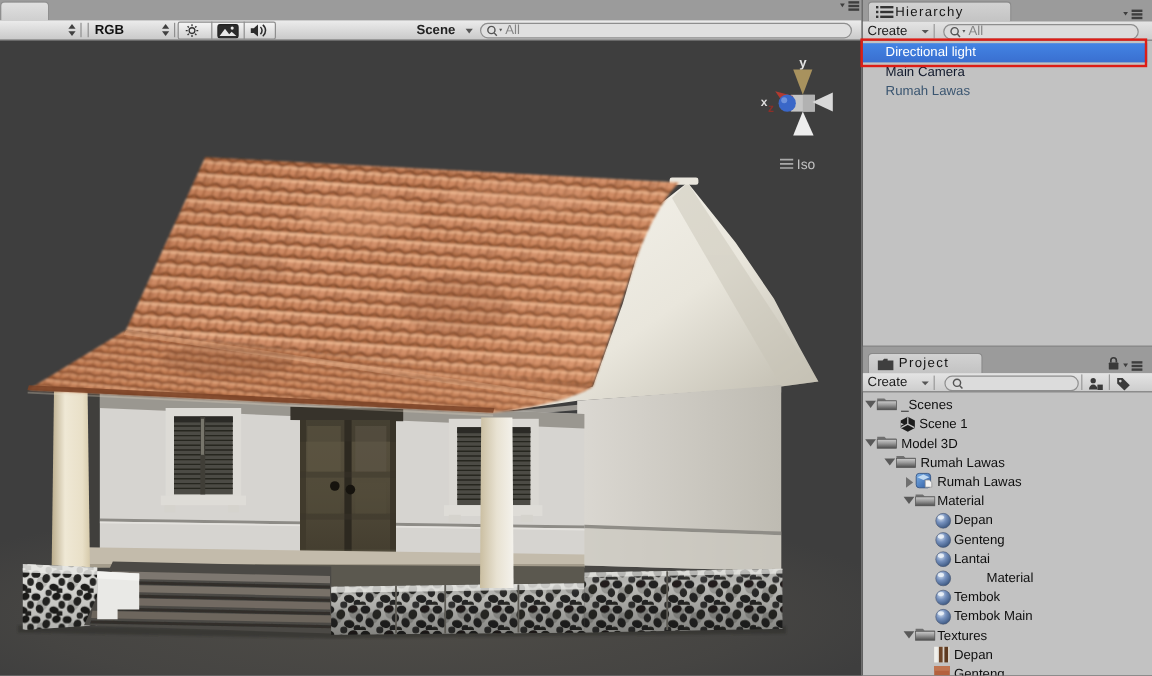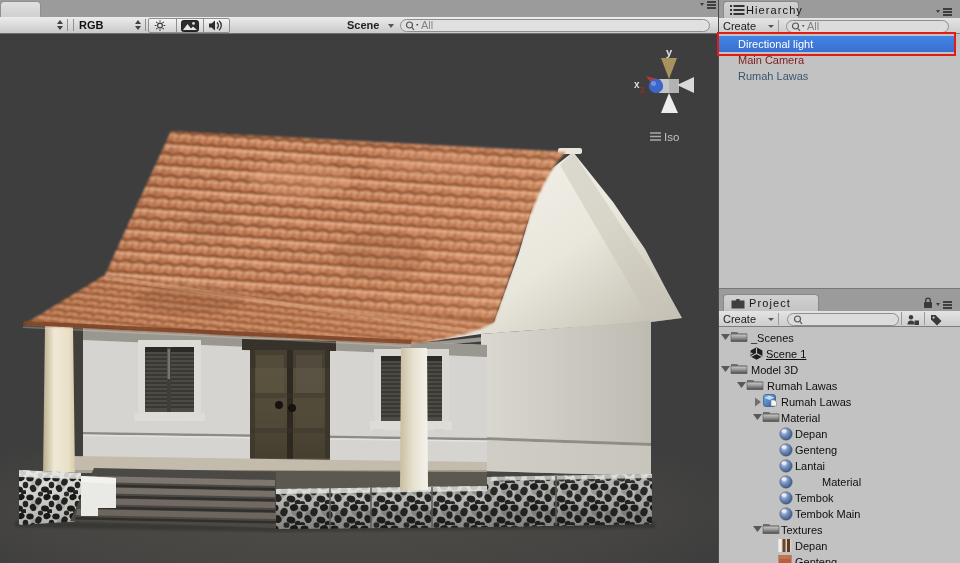--- a/index.html
+++ b/index.html
@@ -335,21 +335,21 @@
     <g stroke="#a9a9a9" stroke-width="1.4">
       <path d="M650,133 h11 M650,136.5 h11 M650,140 h11"></path>
     </g>
     <text x="664" y="140.5" font-size="11.5" fill="#c2c2c2" font-family="Liberation Sans">Iso</text>
   </svg>
   </div>
 </div>
 
 <div id="rightpanel" class="abs"></div>
 <div class="ptabbar abs" style="top:0;"></div>
-<div class="ptab" style="left:723px;width:76px;top:1px;padding-left:47px;">
+<div class="ptab" style="left:723px;width:120px;top:1px;padding-left:47px;">
   <span style="position:absolute;left:22px;top:2px;">Hierarchy</span>
   <svg style="position:absolute;left:6px;top:3px;" width="15" height="11" viewBox="0 0 15 11">
     <g fill="#333">
       <rect x="0" y="0" width="2" height="2"></rect>
         <rect x="3.5" y="0" width="11" height="2"></rect>
       <rect x="0" y="4" width="2" height="2"></rect>
         <rect x="3.5" y="4" width="11" height="2"></rect>
       <rect x="0" y="8" width="2" height="2"></rect>
         <rect x="3.5" y="8" width="11" height="2"></rect>
     </g>
@@ -364,21 +364,21 @@
 <div class="abs" style="left:778px;top:20px;width:1px;height:12px;background:#9a9a9a;"></div>
 <div class="pill" style="left:786px;top:20px;width:163px;"></div>
 <svg class="abs" style="left:791px;top:22px;" width="22" height="10" viewBox="0 0 22 10">
   <circle cx="4.5" cy="4" r="3" fill="none" stroke="#555" stroke-width="1.2"></circle>
   <path d="M6.8,6.4 L9,8.8" stroke="#555" stroke-width="1.2"></path>
   <path d="M11,3 l2.5,0 l-1.25,2.2 z" fill="#555"></path>
 </svg>
 <div class="abs" style="left:807px;top:20px;font-size:11px;color:#848484;">All</div>
 <div id="selrow" class="abs"></div>
 <div class="row" style="left:738px;top:36px;color:#fff;">Directional light</div>
-<div class="row" style="left:738px;top:52px;color:#7f1d1d;">Main Camera</div>
+<div class="row" style="left:738px;top:52px;color:#0f172a;">Main Camera</div>
 <div class="row" style="left:738px;top:68px;color:#3a5570;">Rumah Lawas</div>
 <div id="redbox" class="abs"></div>
 
 <div class="abs" style="left:719px;top:288px;width:241px;height:1px;background:#787878;"></div>
 <div class="ptabbar abs" style="top:289px;height:22px;"></div>
 <div class="ptab" style="left:723px;width:96px;top:294px;">
   <span style="position:absolute;left:25px;top:2px;">Project</span>
   <svg style="position:absolute;left:7px;top:3px;" width="14" height="11" viewBox="0 0 14 11">
     <path d="M0.5,2.5 h4 l1.2,-1.5 h3 l0,1.5 h4.8 v8 h-13 z" fill="#3f3f3f"></path>
   </svg>
@@ -487,21 +487,21 @@
   <use href="#msphere" x="60.5" y="164.5"></use>
   <use href="#msphere" x="60.5" y="180.5"></use>
 
   <use href="#adown" x="34" y="199"></use>
     <use href="#folder" x="44" y="194.5"></use>
 
   <use href="#texdepan" x="59.5" y="212"></use>
   <use href="#texgenteng" x="59.5" y="228"></use>
 </svg>
 <div class="row" style="left:751px;top:330px;">_Scenes</div>
-<div class="row" style="left:766px;top:346px;text-decoration:underline;">Scene 1</div>
+<div class="row" style="left:766px;top:346px;">Scene 1</div>
 <div class="row" style="left:751px;top:362px;">Model 3D</div>
 <div class="row" style="left:767px;top:378px;">Rumah Lawas</div>
 <div class="row" style="left:781px;top:394px;">Rumah Lawas</div>
 <div class="row" style="left:781px;top:410px;">Material</div>
 <div class="row" style="left:795px;top:426px;">Depan</div>
 <div class="row" style="left:795px;top:442px;">Genteng</div>
 <div class="row" style="left:795px;top:458px;">Lantai</div>
 <div class="row" style="left:795px;top:474px;margin-left:27px;">Material</div>
 <div class="row" style="left:795px;top:490px;">Tembok</div>
 <div class="row" style="left:795px;top:506px;">Tembok Main</div>

